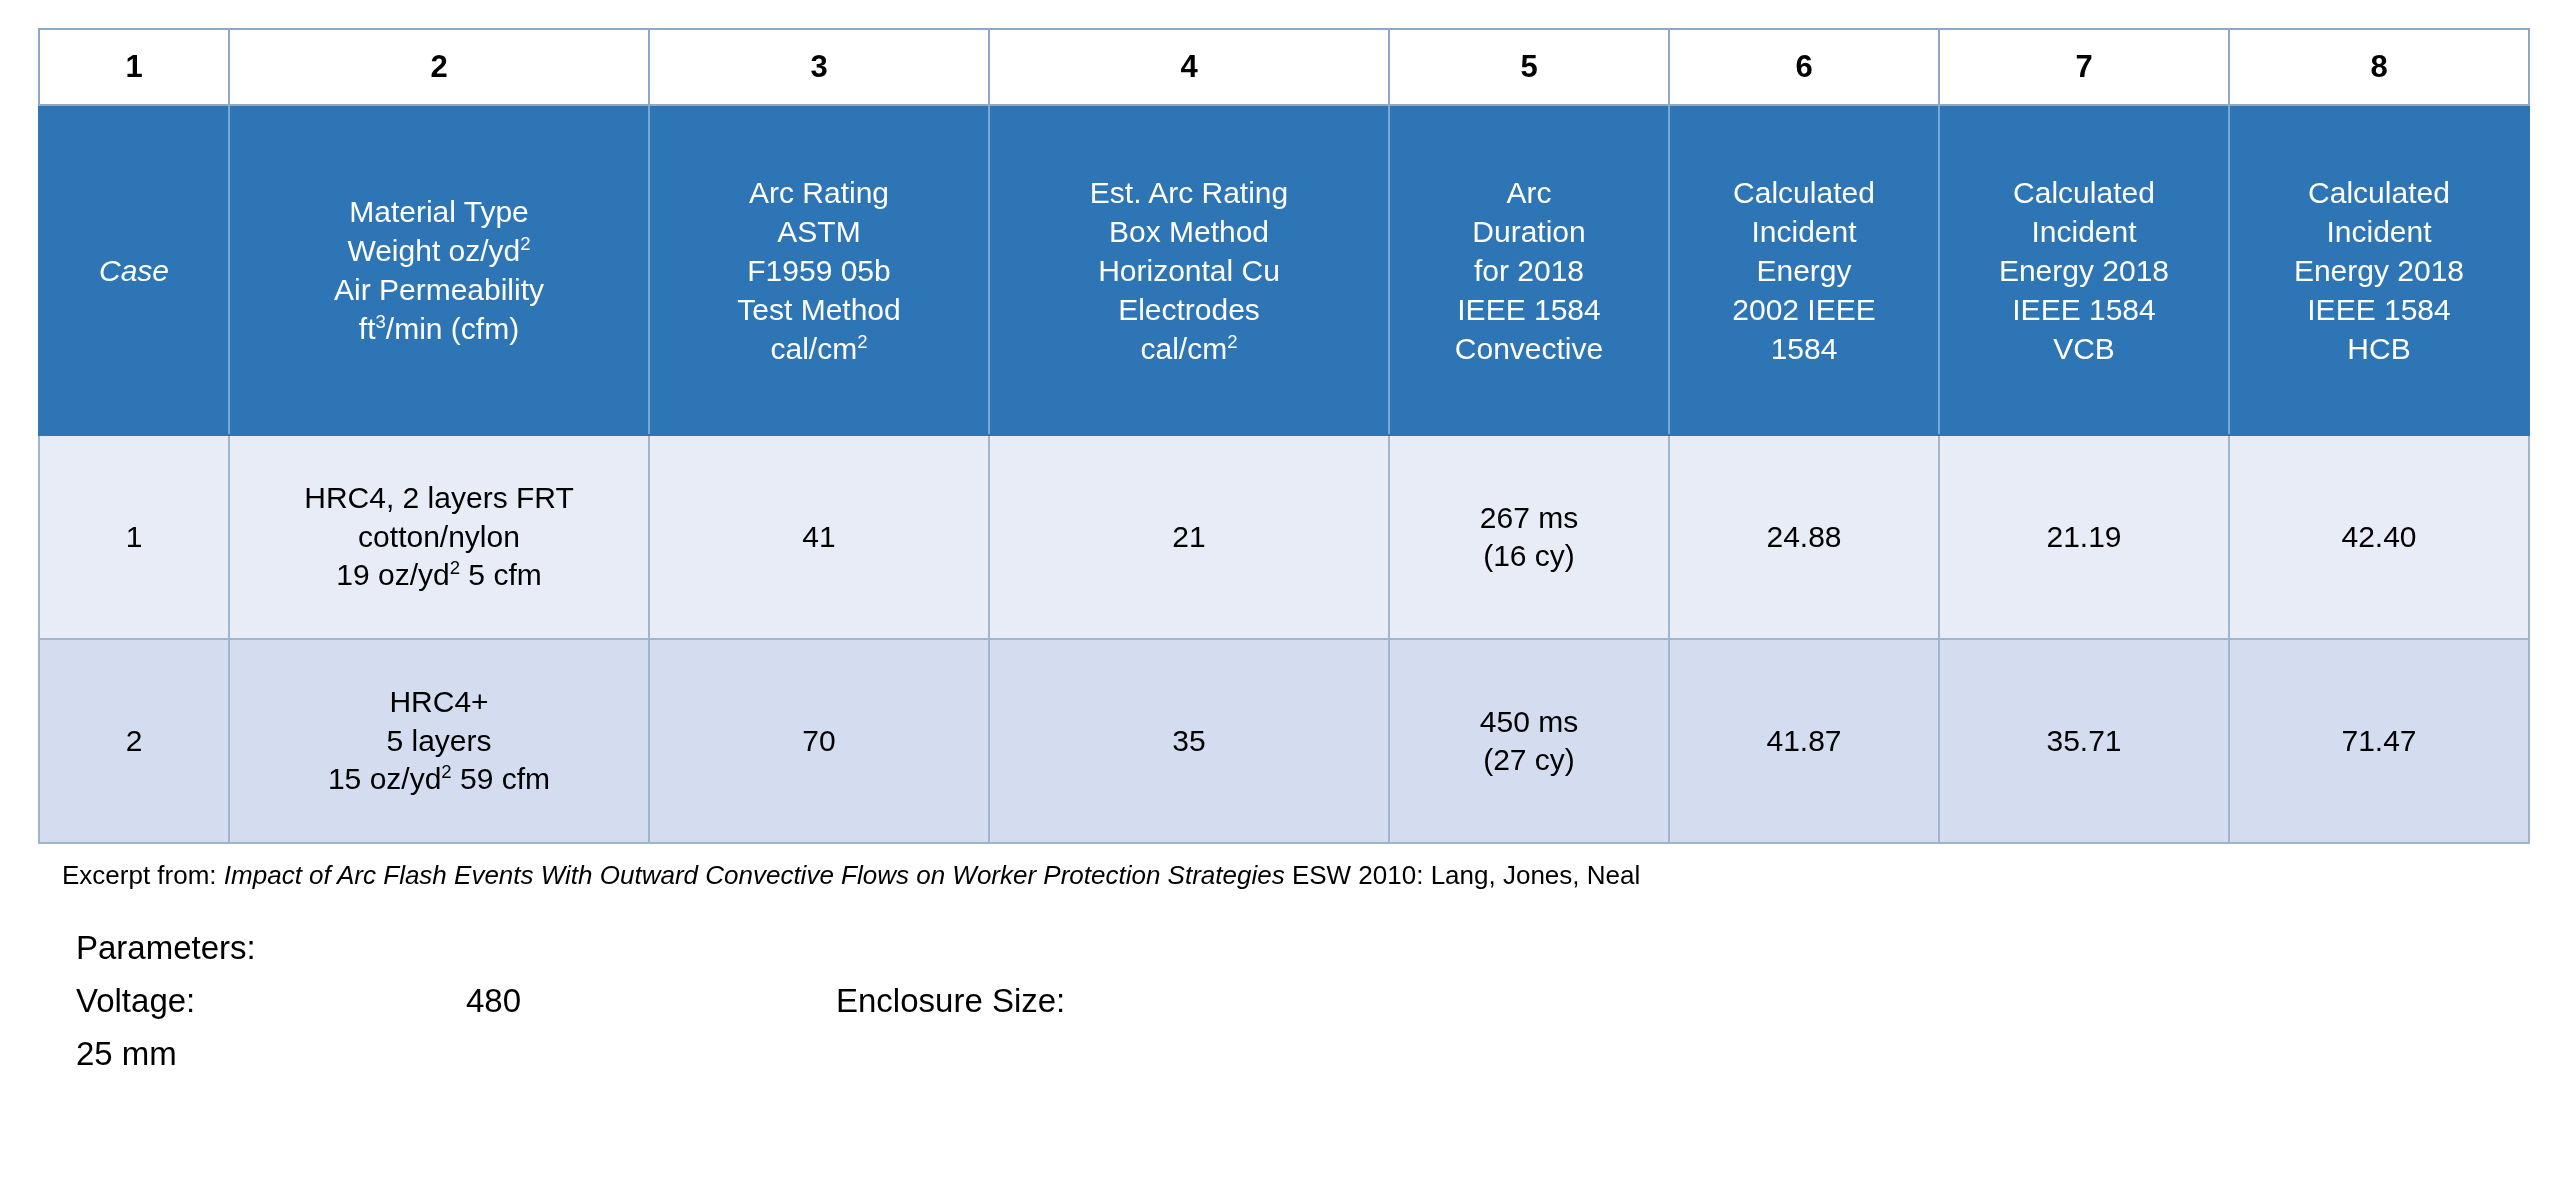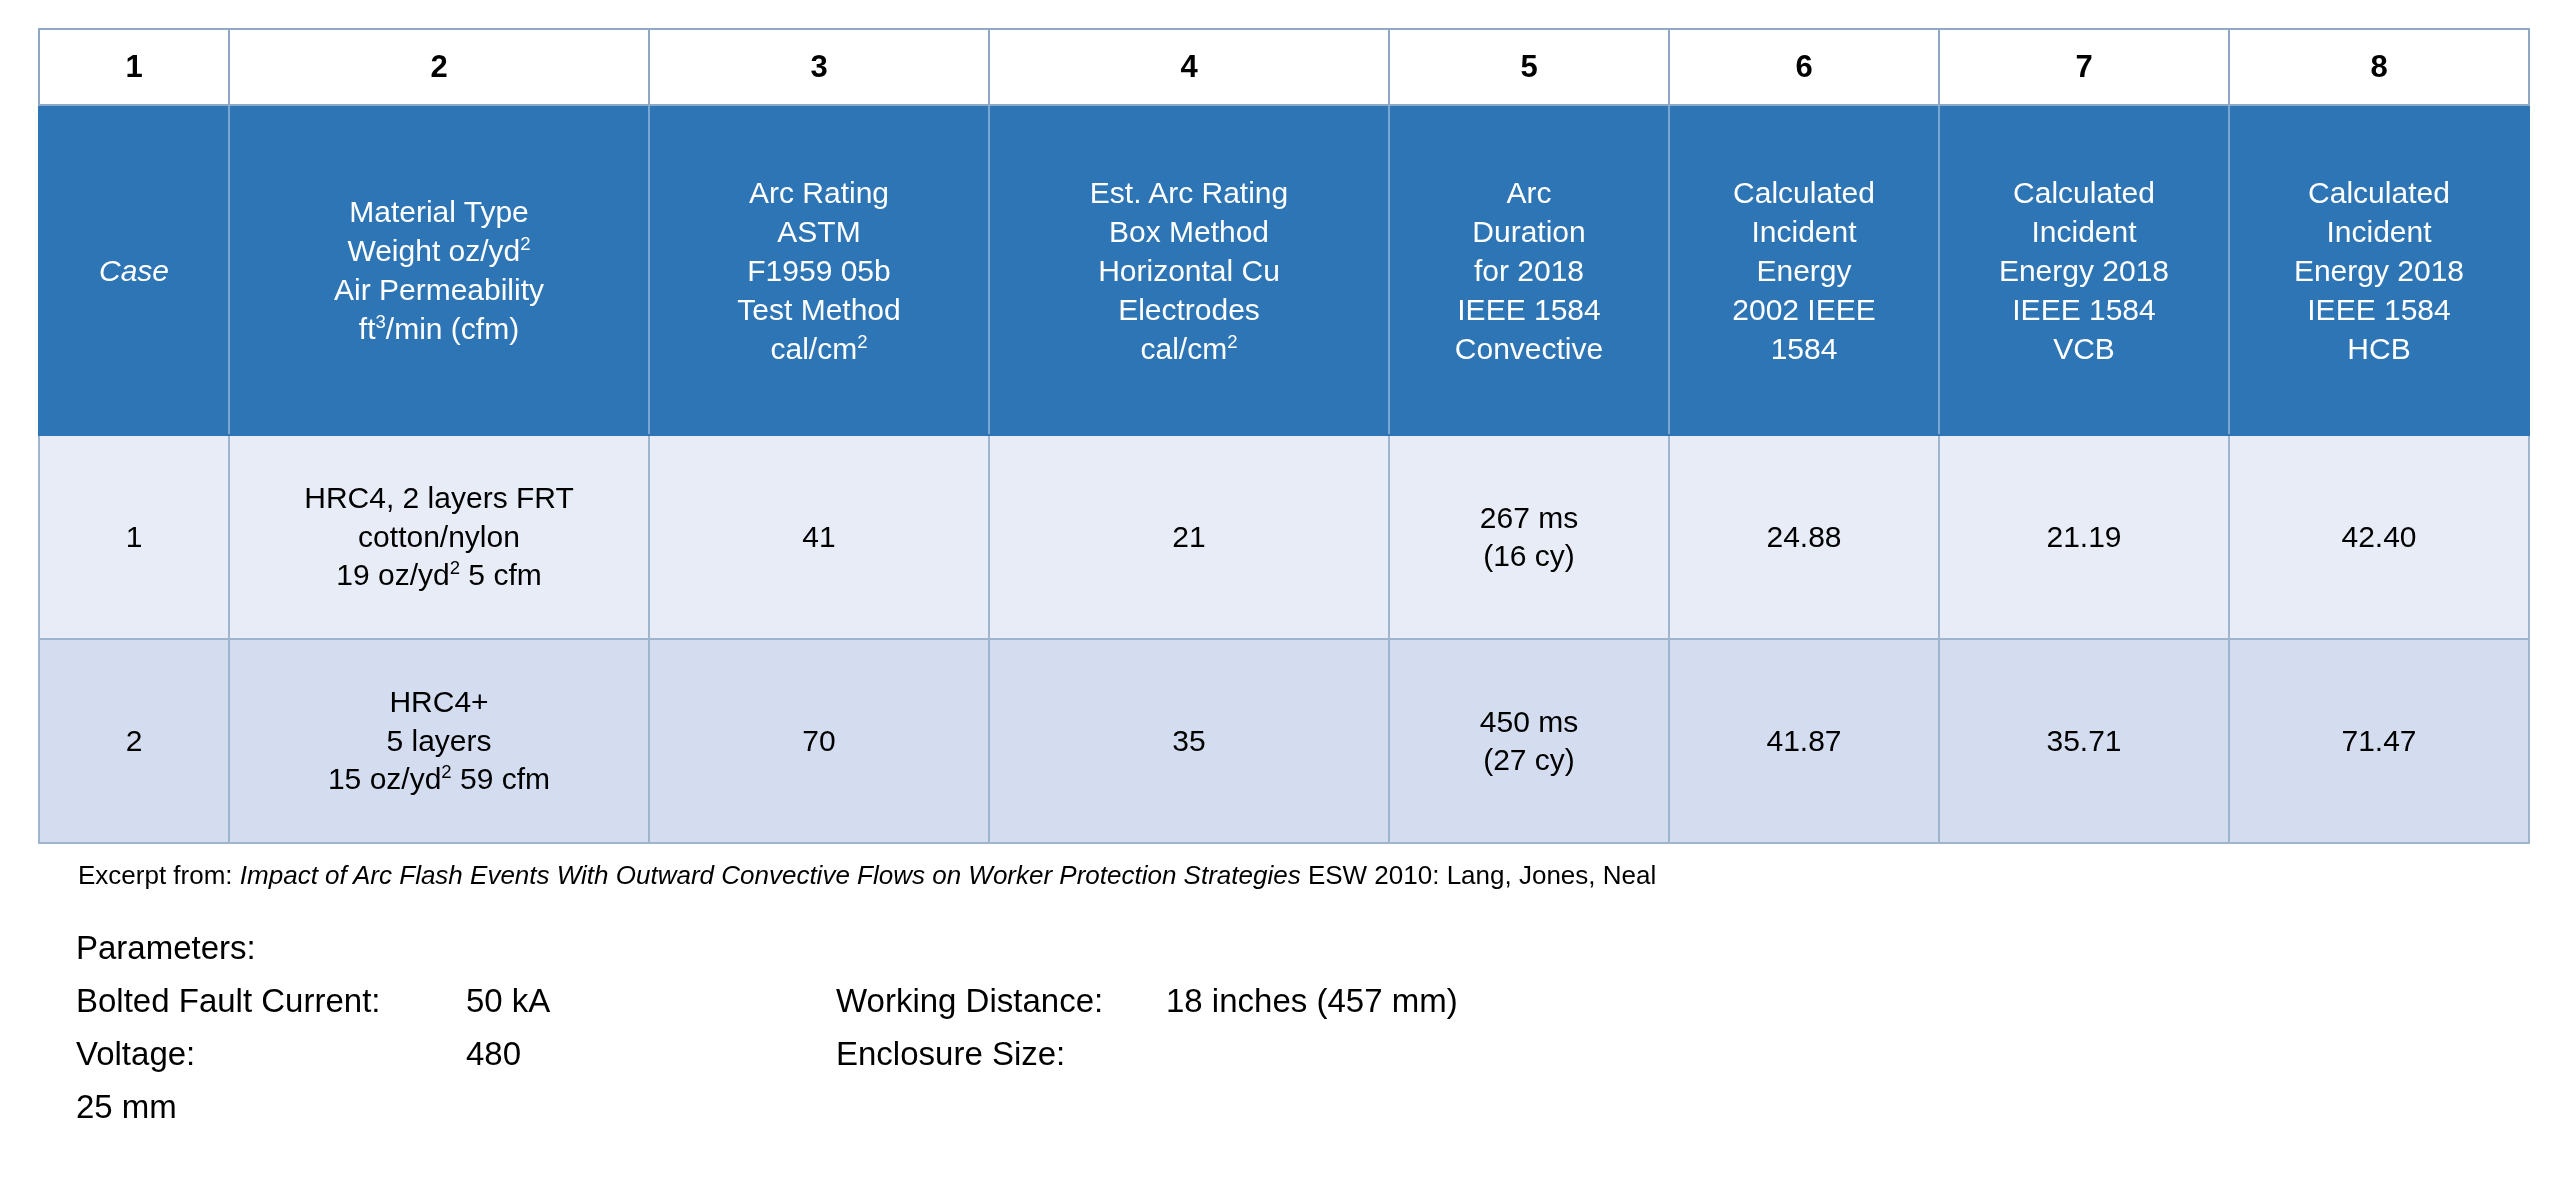--- a/index.html
+++ b/index.html
@@ -66,21 +66,21 @@
     background: #d3ddef;
     height: 190px;
     border-color: #9fb4cd;
   }
   sup { font-size: 0.62em; vertical-align: super; line-height: 0; }
 
   .cell-lines > div { white-space: nowrap; }
 
   .caption {
     margin-top: 16px;
-    margin-left: 42px;
+    margin-left: 26px;
     font-size: 26px;
     line-height: 1.2;
   }
   .caption .ital { font-style: italic; }
 
   .params {
     margin-top: 40px;
     margin-left: 40px;
     font-size: 33px;
     line-height: 1.0;
@@ -243,30 +243,20 @@
   </tbody>
     </table>
 
   <div class="caption">
     <span>Excerpt from: </span><span class="ital">Impact of Arc Flash Events With Outward Convective Flows on Worker Protection Strategies</span><span> ESW 2010: Lang, Jones, Neal</span>
   </div>
 
   <div class="params">
     <div class="title">Parameters:</div>
 
-    <div class="prow">
-      <div class="pcol-left">
-        <span class="plabel-a">Bolted Fault Current:</span>
-        <span class="pvalue-a">50 kA</span>
-      </div>
-      <div class="pcol-right">
-        <span class="plabel-b">Working Distance:</span>
-        <span class="pvalue-b">18 inches (457 mm)</span>
-      </div>
-    </div>
 
     <div class="prow">
       <div class="pcol-left">
         <span class="plabel-a">Voltage:</span>
         <span class="pvalue-a">480</span>
       </div>
       <div class="pcol-right">
         <span class="plabel-b">Enclosure Size:</span>
       </div>
     </div>

